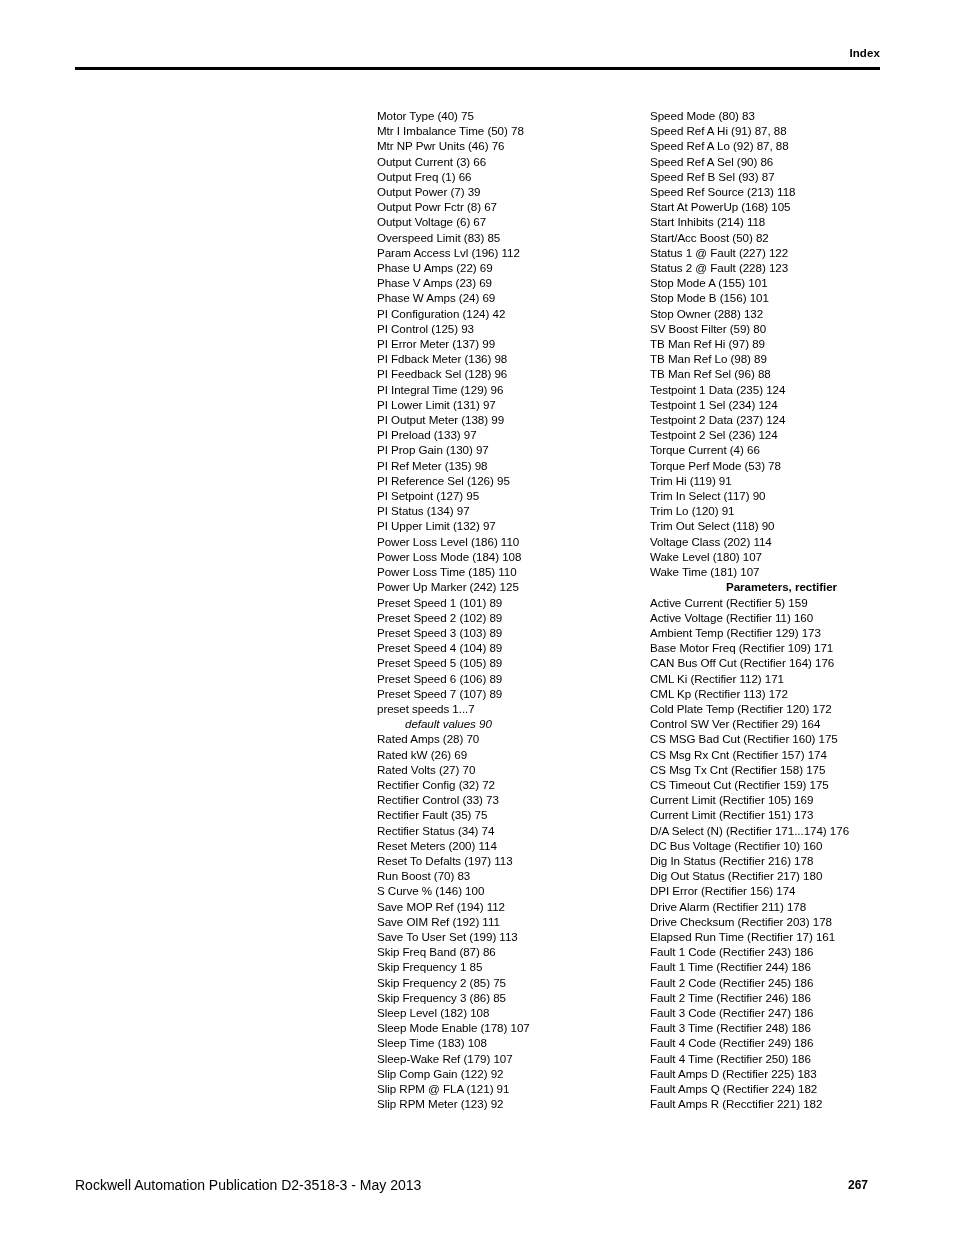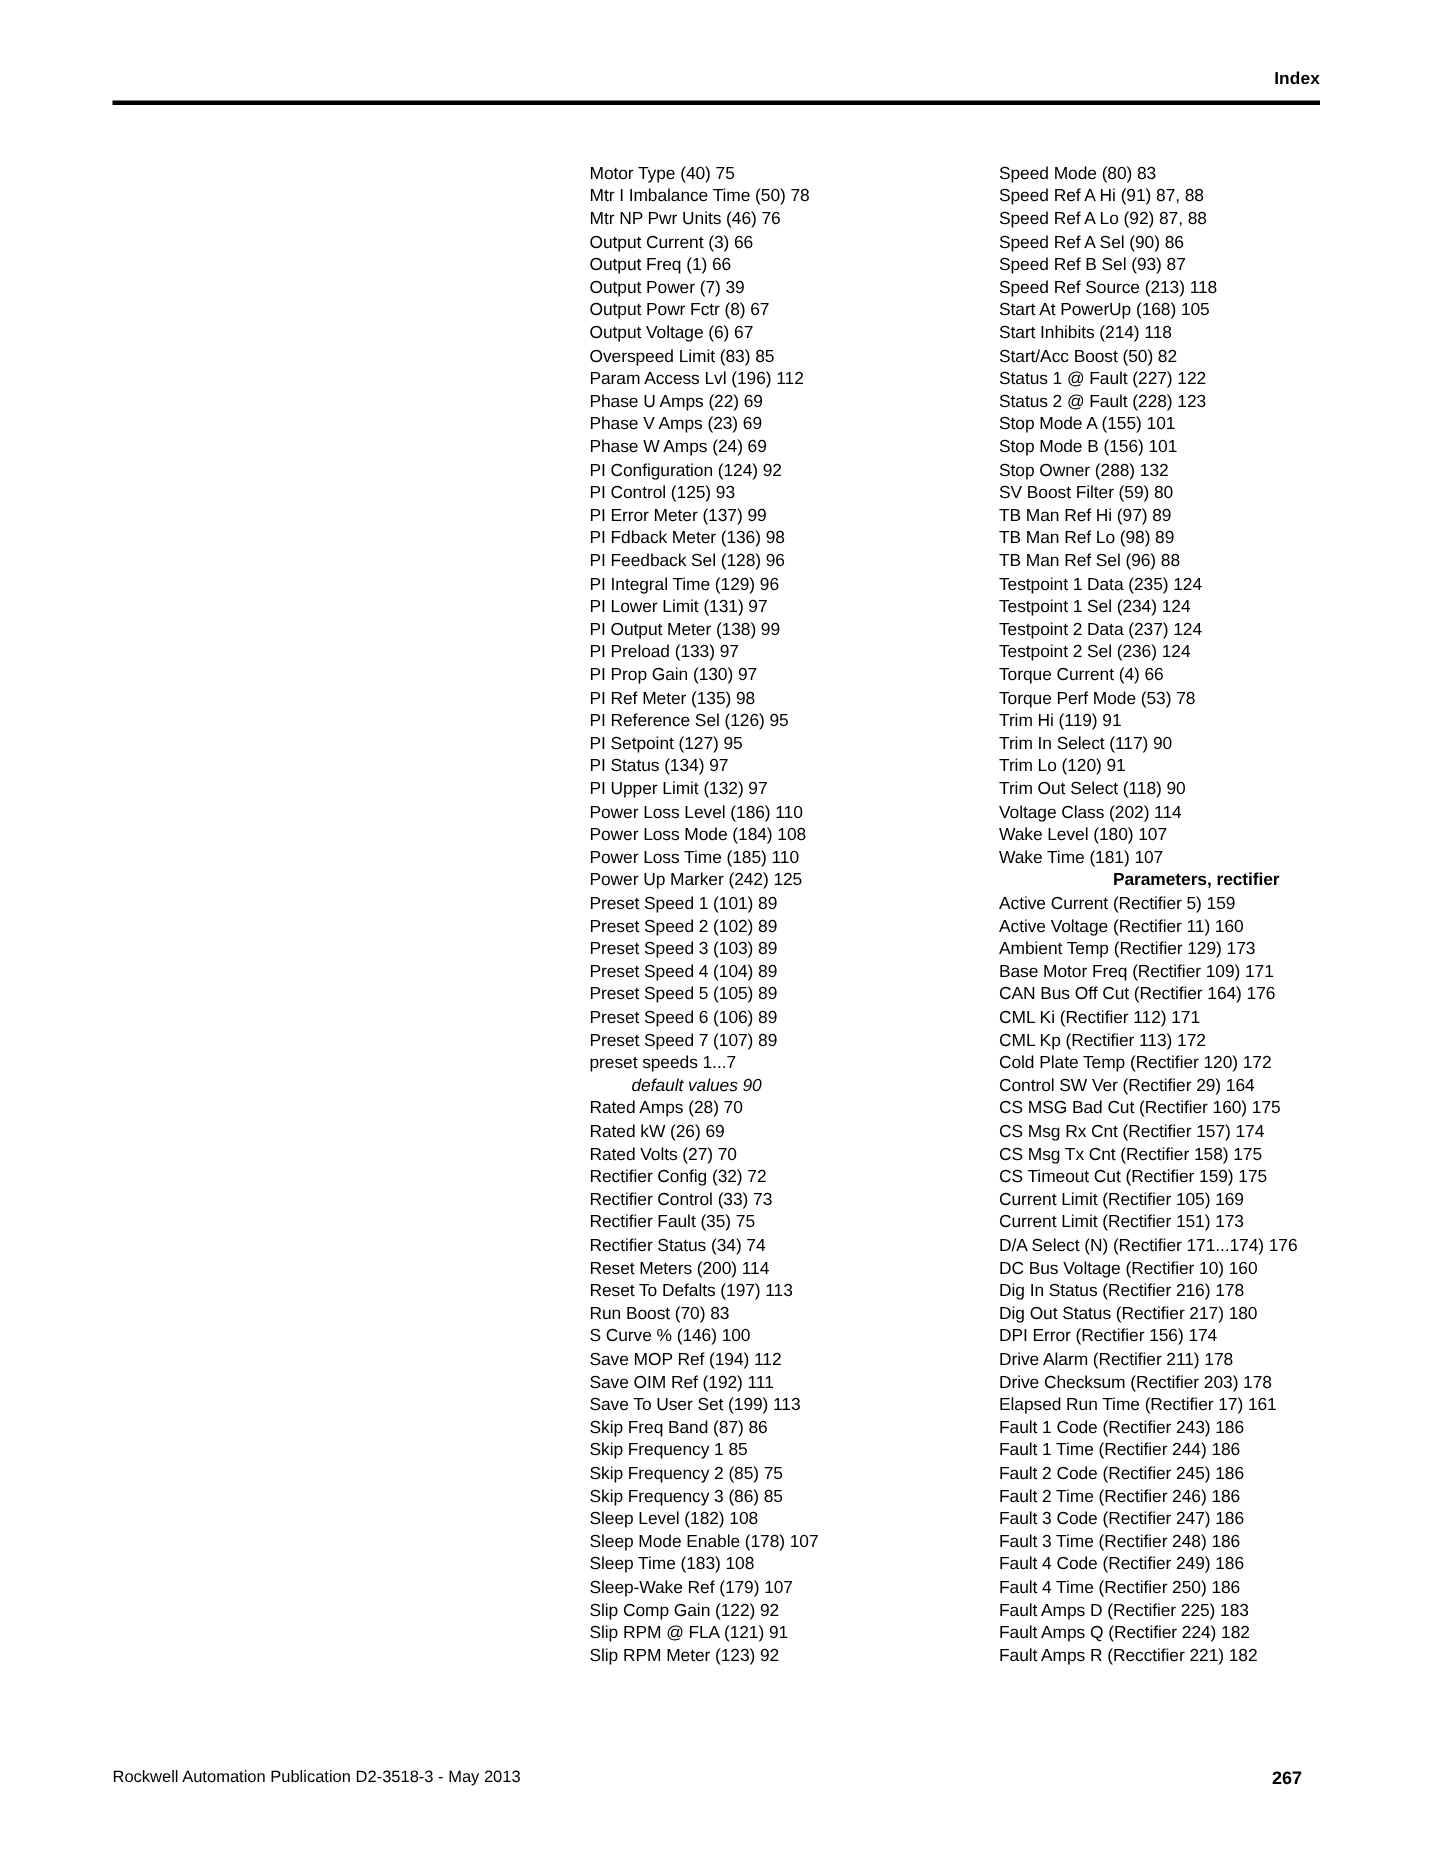--- a/index.html
+++ b/index.html
@@ -48,21 +48,21 @@
     left: 0;
     top: 21px;
     width: 805px;
     height: 3px;
     background: #000000;
   }
 
   
   .index-body {
     position: absolute;
-    left: 16px;
+    left: 0;
     top: 108px;
     width: 766px;
     height: 1050px;
   }
 
   .column {
     position: absolute;
     top: 0;
   }
   .column-left  { left: 377px; width: 262px; }
@@ -93,21 +93,21 @@
     position: absolute;
     left: 75px;
     top: 1178px;
     width: 805px;
     height: 20px;
   }
   .footer-text {
     position: absolute;
     left: 0;
     top: 0;
-    font-size: 11px;
+    font-size: 14px;
     line-height: 14px;
     white-space: nowrap;
   }
   .footer-page {
     position: absolute;
     right: 12px;
     top: 0;
     font-size: 12px;
     font-weight: bold;
     line-height: 14px;
@@ -132,21 +132,21 @@
         <div class="entry">Output Current (3) 66</div>
         <div class="entry">Output Freq (1) 66</div>
         <div class="entry">Output Power (7) 39</div>
         <div class="entry">Output Powr Fctr (8) 67</div>
         <div class="entry">Output Voltage (6) 67</div>
         <div class="entry">Overspeed Limit (83) 85</div>
         <div class="entry">Param Access Lvl (196) 112</div>
         <div class="entry">Phase U Amps (22) 69</div>
         <div class="entry">Phase V Amps (23) 69</div>
         <div class="entry">Phase W Amps (24) 69</div>
-        <div class="entry">PI Configuration (124) 92</div>
+        <div class="entry">PI Configuration (124) 42</div>
         <div class="entry">PI Control (125) 93</div>
         <div class="entry">PI Error Meter (137) 99</div>
         <div class="entry">PI Fdback Meter (136) 98</div>
         <div class="entry">PI Feedback Sel (128) 96</div>
         <div class="entry">PI Integral Time (129) 96</div>
         <div class="entry">PI Lower Limit (131) 97</div>
         <div class="entry">PI Output Meter (138) 99</div>
         <div class="entry">PI Preload (133) 97</div>
         <div class="entry">PI Prop Gain (130) 97</div>
         <div class="entry">PI Ref Meter (135) 98</div>

